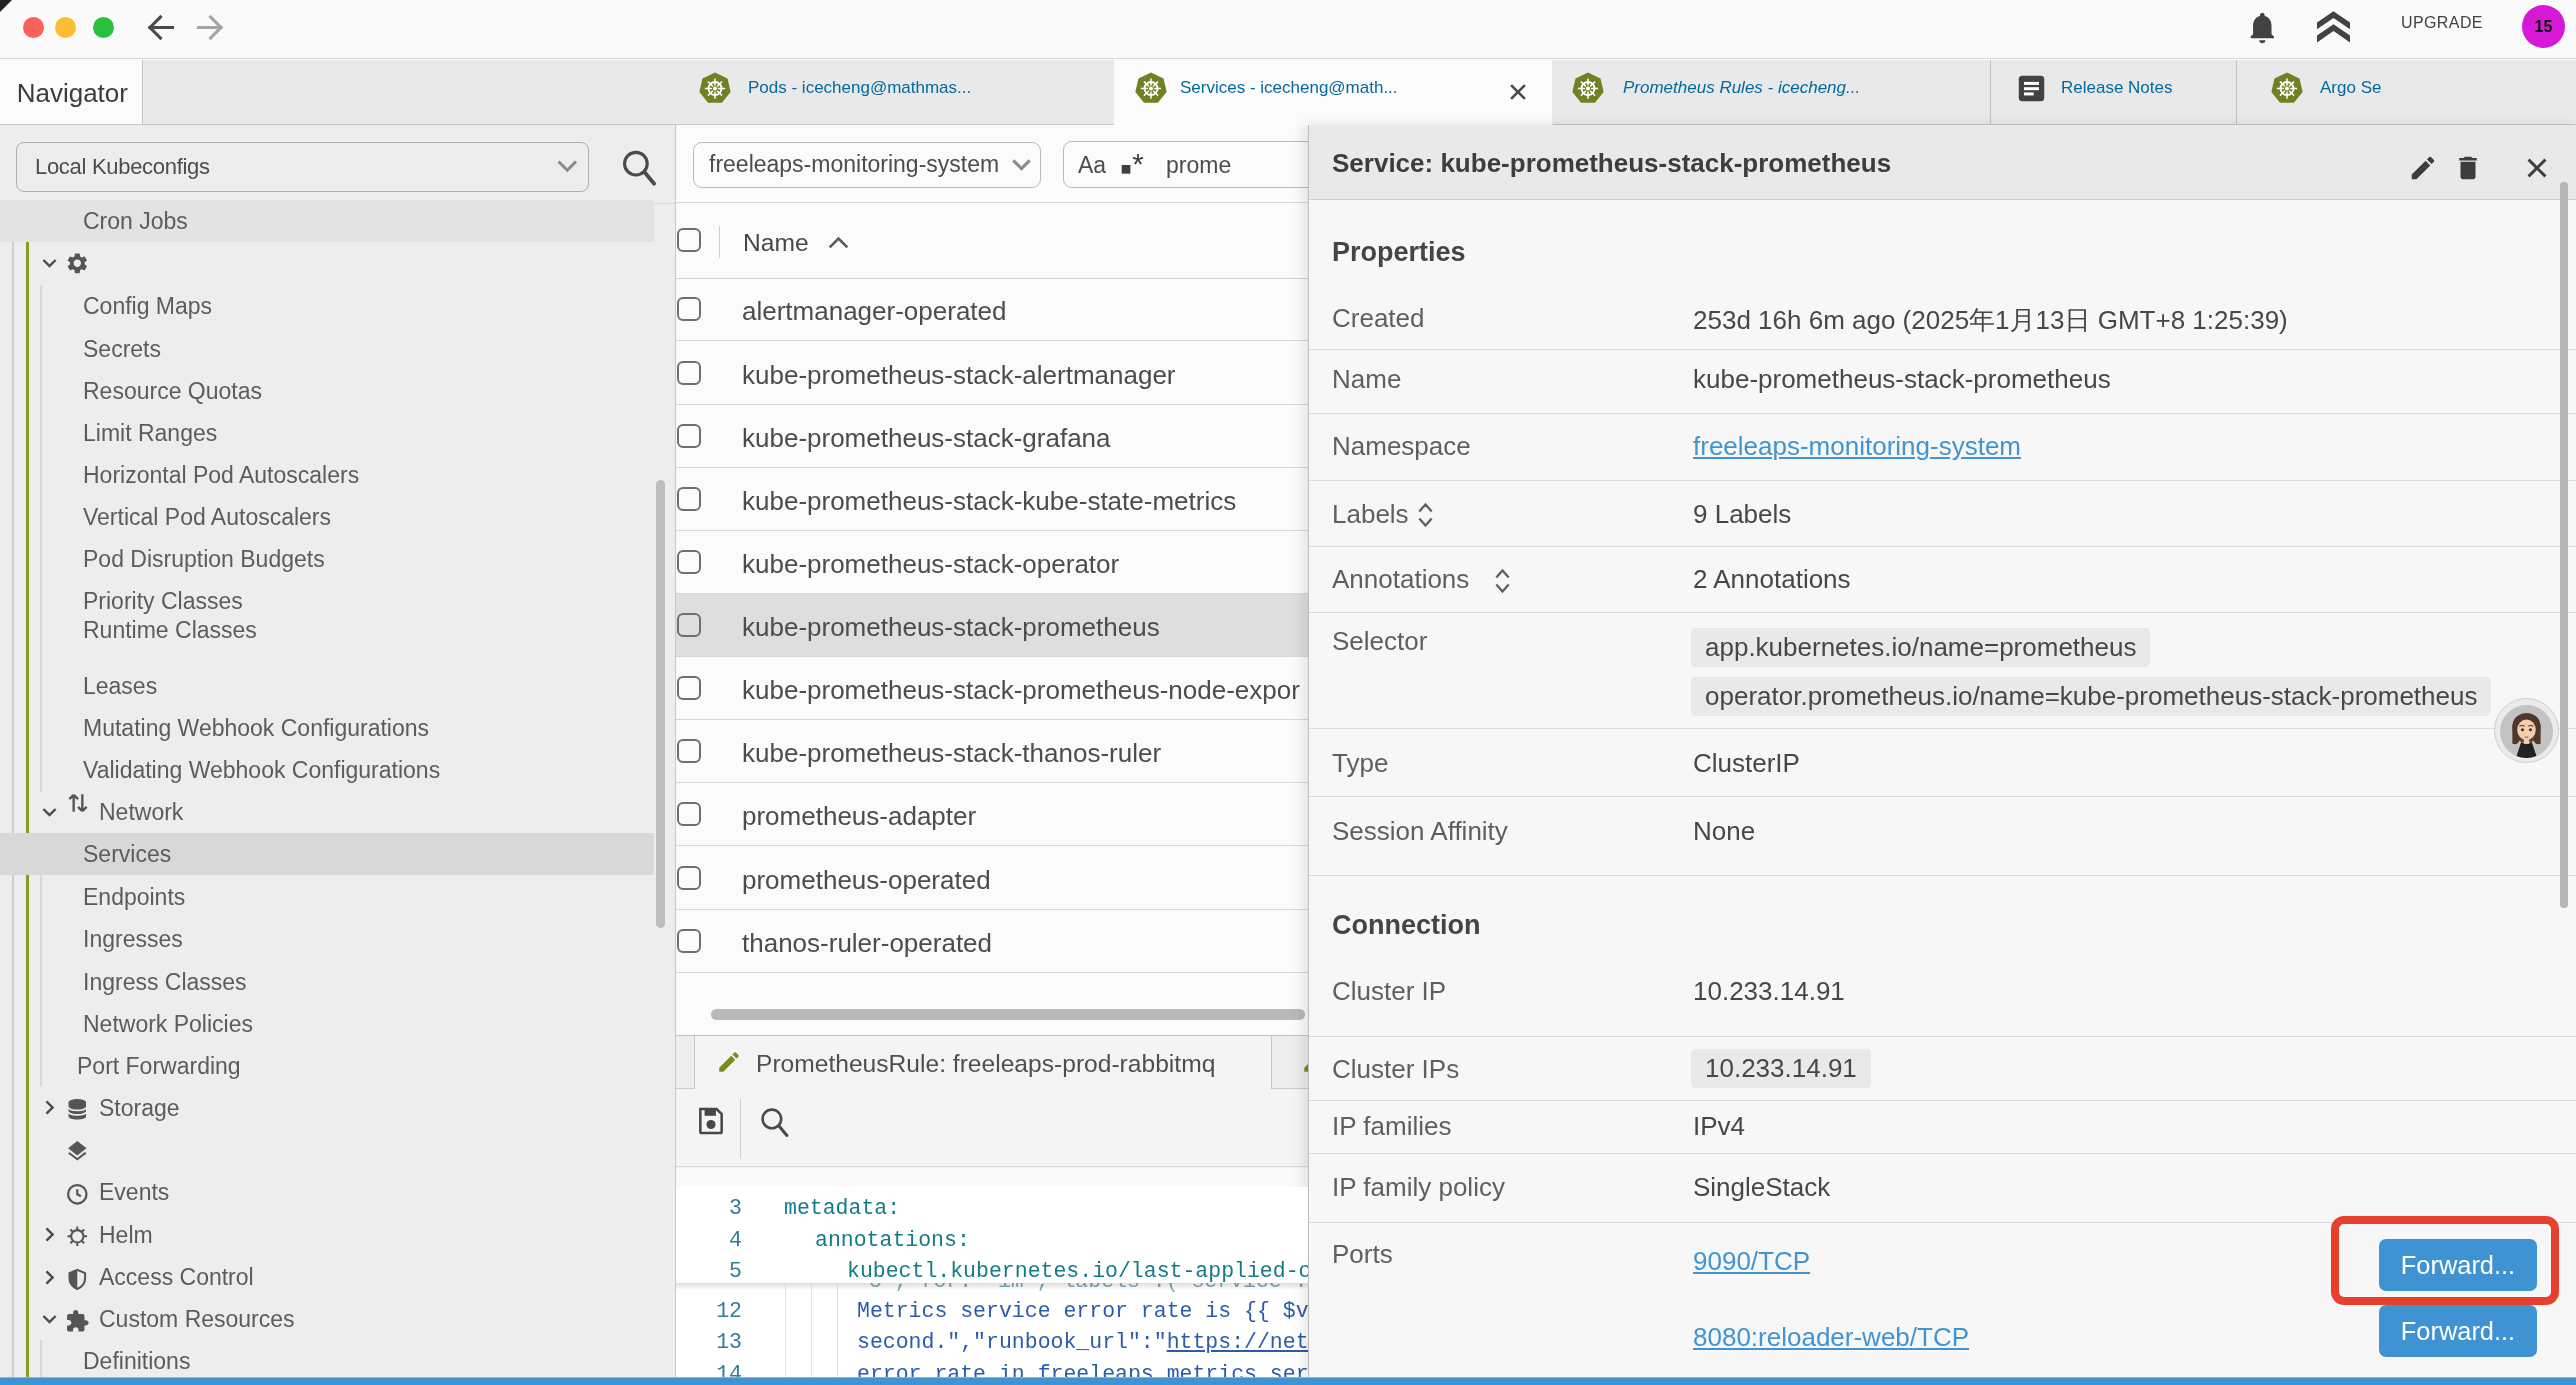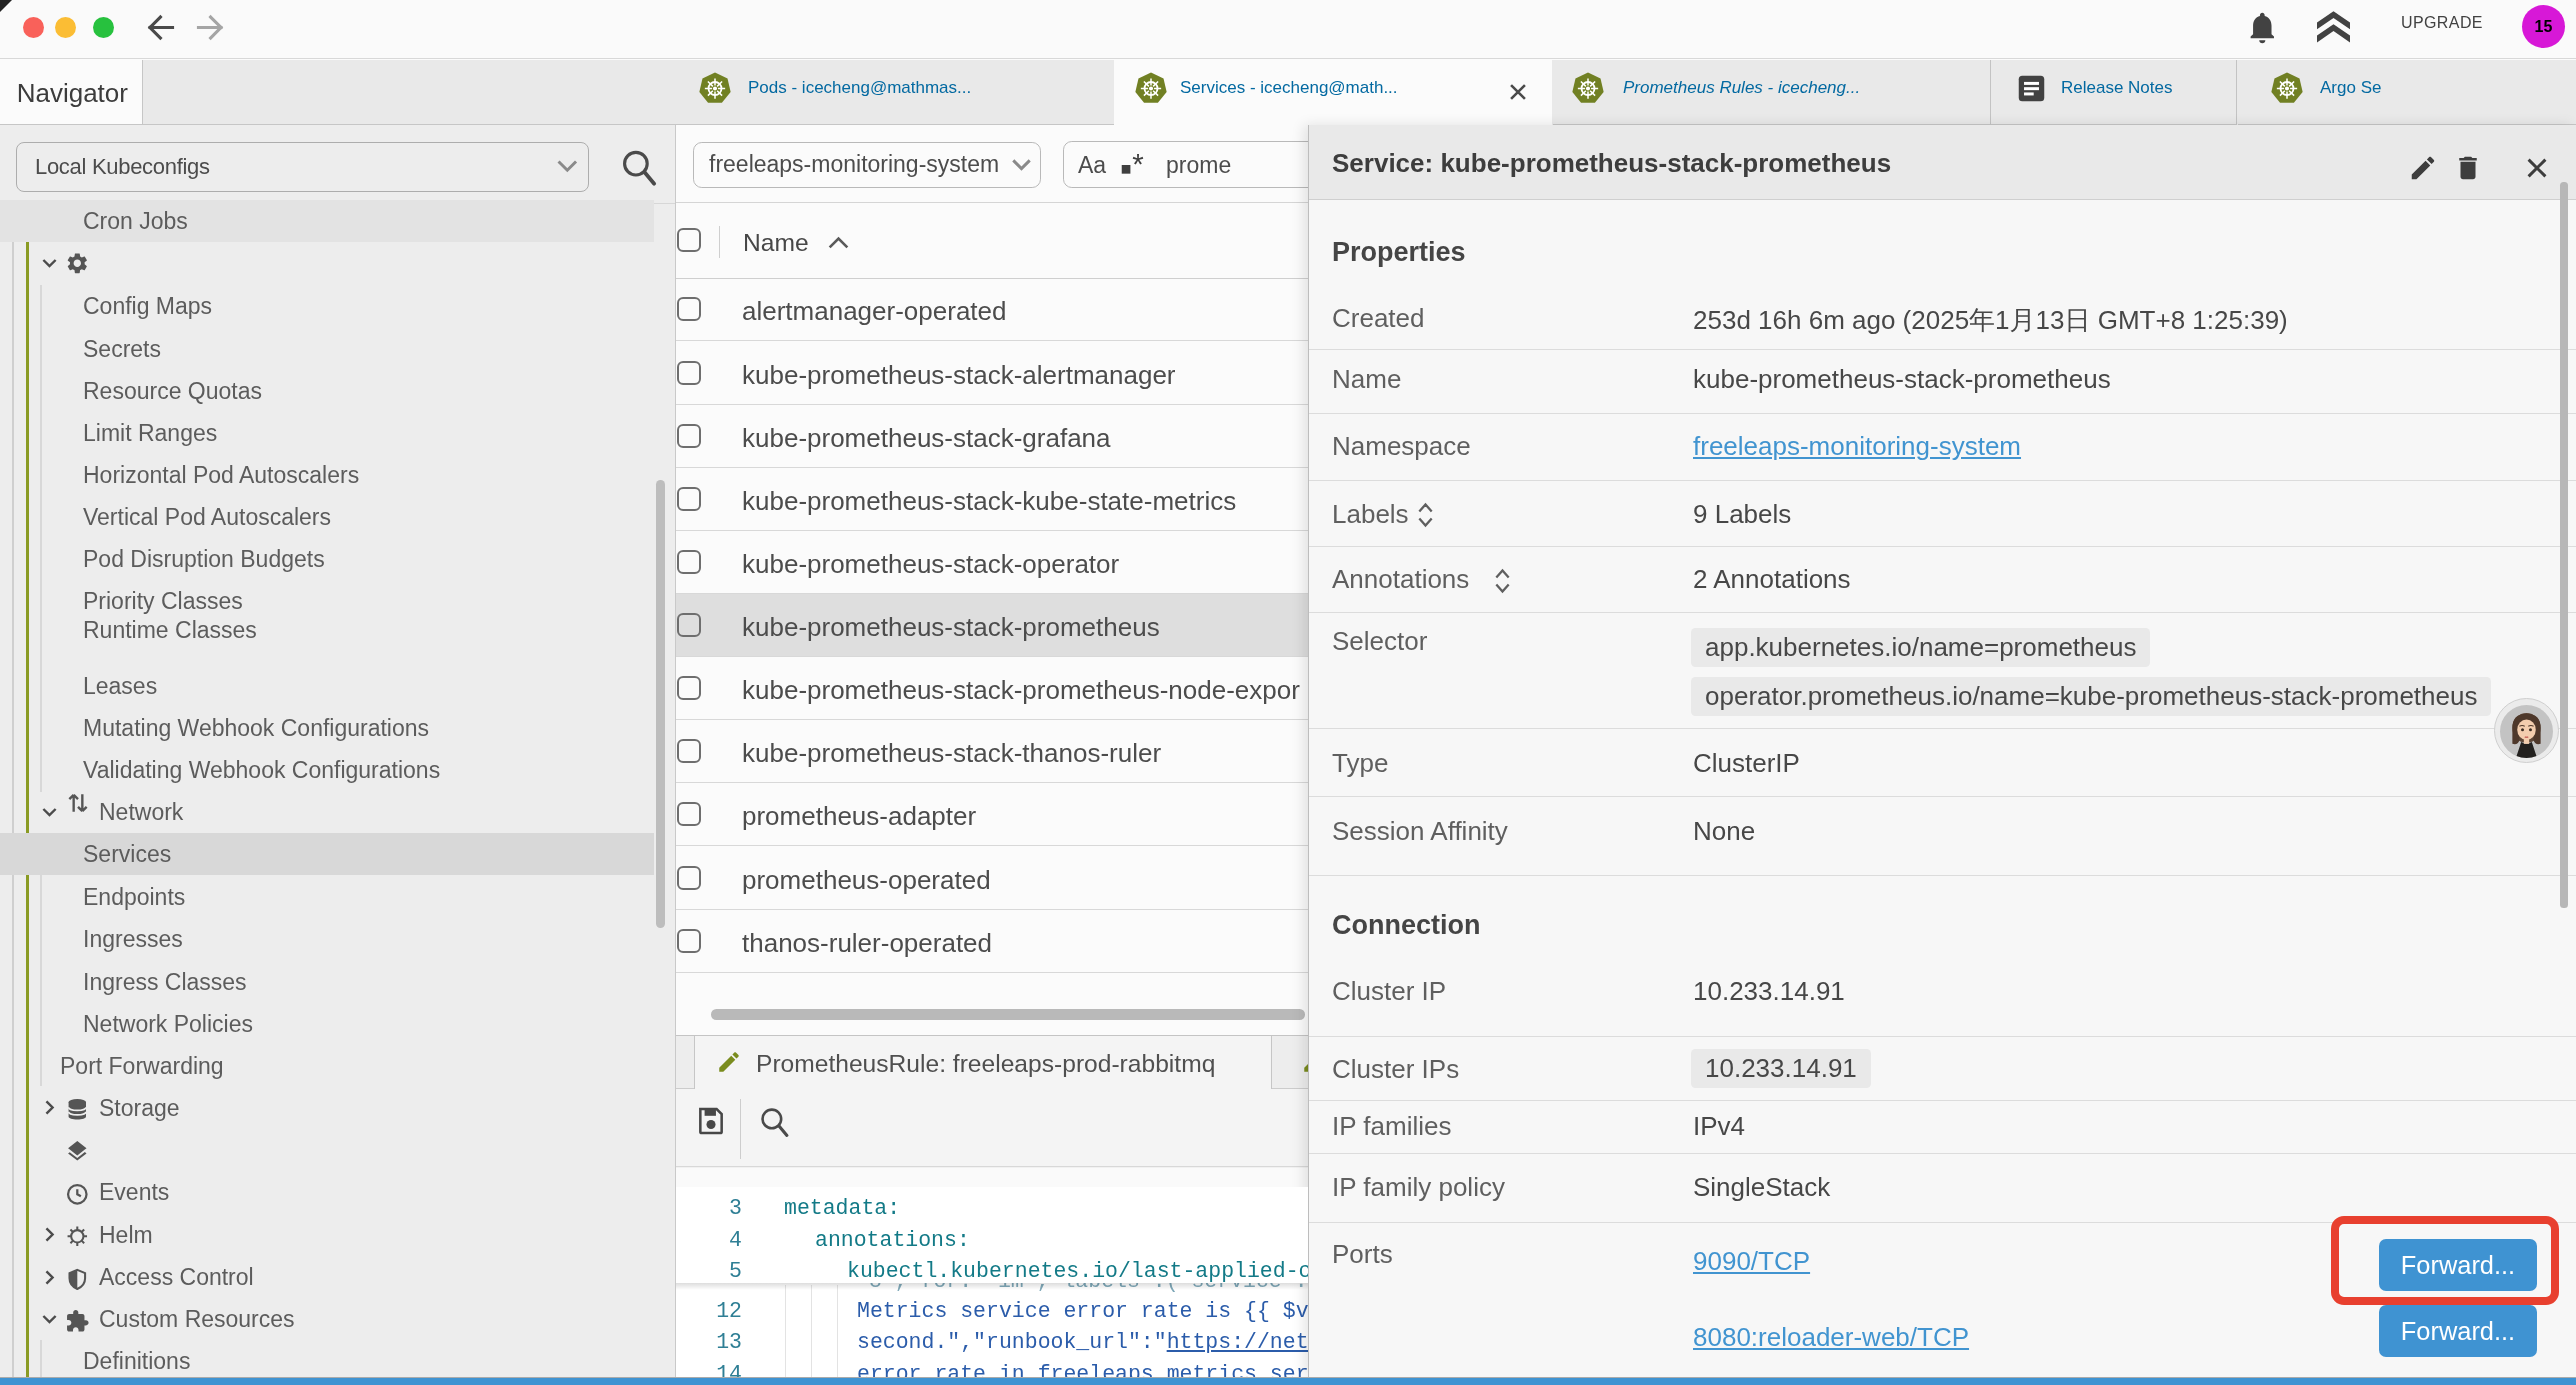--- a/index.html
+++ b/index.html
@@ -156,21 +156,21 @@
     <div class="srow" style="top:484px;"><span style="margin-left:83px;">Runtime Classes</span></div>
     <div class="srow" style="top:540px;"><span style="margin-left:83px;">Leases</span></div>
     <div class="srow" style="top:582px;"><span style="margin-left:83px;">Mutating Webhook Configurations</span></div>
     <div class="srow" style="top:624px;"><span style="margin-left:83px;">Validating Webhook Configurations</span></div>
     <div class="srow" style="top:666px;"><span style="margin-left:99px;">Network</span></div>
     <div class="srow" style="top:708px;background:#d8d8d8;"><span style="margin-left:83px;">Services</span></div>
     <div class="srow" style="top:751px;"><span style="margin-left:83px;">Endpoints</span></div>
     <div class="srow" style="top:793px;"><span style="margin-left:83px;">Ingresses</span></div>
     <div class="srow" style="top:836px;"><span style="margin-left:83px;">Ingress Classes</span></div>
     <div class="srow" style="top:878px;"><span style="margin-left:83px;">Network Policies</span></div>
-    <div class="srow" style="top:920px;"><span style="margin-left:60px;">Port Forwarding</span></div>
+    <div class="srow" style="top:920px;"><span style="margin-left:77px;">Port Forwarding</span></div>
     <div class="srow" style="top:962px;"><span style="margin-left:99px;">Storage</span></div>
     <div class="srow" style="top:1046px;"><span style="margin-left:99px;">Events</span></div>
     <div class="srow" style="top:1089px;"><span style="margin-left:99px;">Helm</span></div>
     <div class="srow" style="top:1131px;"><span style="margin-left:99px;">Access Control</span></div>
     <div class="srow" style="top:1173px;"><span style="margin-left:99px;">Custom Resources</span></div>
     <div class="srow" style="top:1215px;"><span style="margin-left:83px;">Definitions</span></div>
 
     <svg class="abs" style="left:39px;top:128px;" width="21" height="21" viewBox="0 0 24 24">
         <use href="#chevdown"></use>
       </svg>

